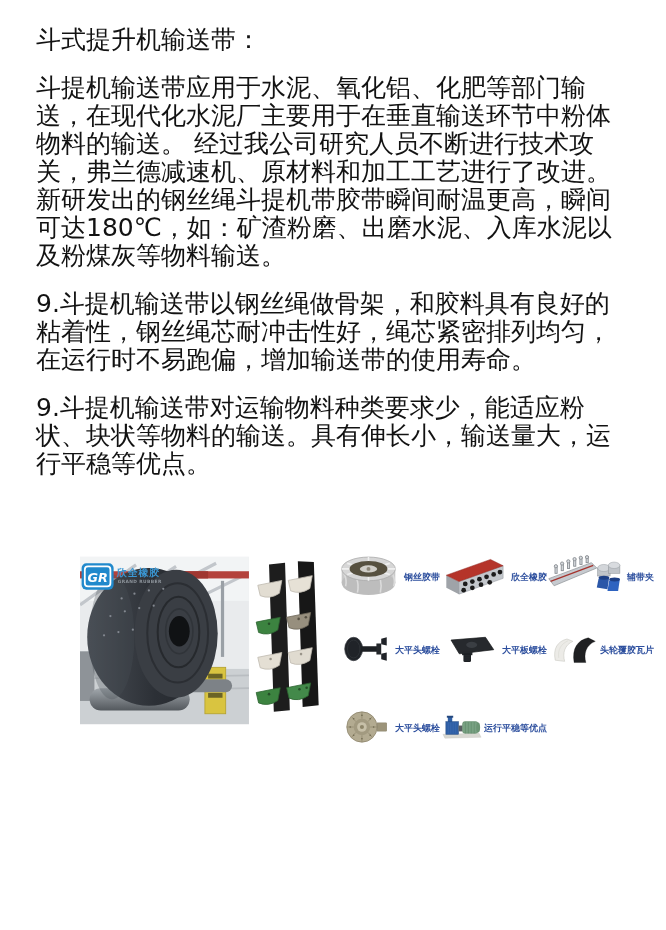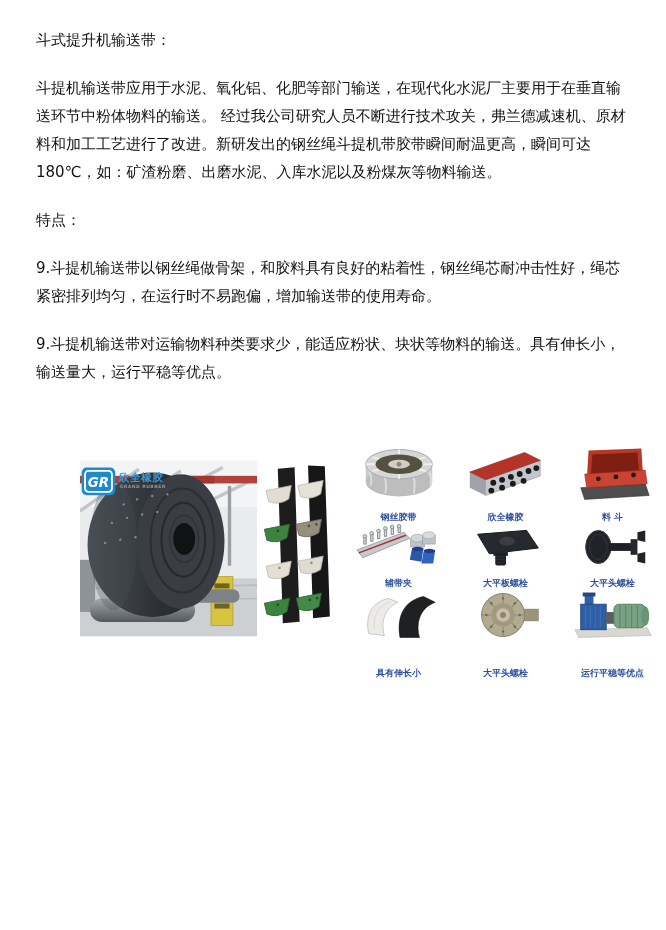--- a/index.html
+++ b/index.html
@@ -4,39 +4,38 @@
 <style>
   html,body{margin:0;padding:0;}
   body{
     width:666px;height:930px;overflow:hidden;background:#ffffff;color:#121212;
     font-family:"DejaVu Sans","Liberation Sans",sans-serif;
   }
   .title{
     font-size:49px;line-height:52px;font-weight:700;text-align:center;
     margin:26px 0 0;letter-spacing:1px;
   }
-  .content{padding:0 38px 0 36px;font-size:15px;line-height:28px;}
+  .content{padding:0 38px 0 36px;font-size:25px;line-height:28px;}
   .content p{margin:20px 0 0;}
   .content p.first{margin-top:26px;}
-  .gallery{display:flex;align-items:flex-start;gap:4px;margin:58px 0 0 35px;padding-left:45px;}
+  .gallery{display:flex;align-items:flex-start;gap:4px;margin:58px 12px 0 35px;padding-left:45px;}
   .photo{display:block;}
   .grid{display:grid;grid-template-columns:107px 107px 107px;grid-template-rows:80px 66px 90px;}
-  .cell{display:flex;flex-direction:column;align-items:center;justify-content:space-between;}
+  .cell{display:flex;flex-direction:row;align-items:center;justify-content:space-between;}
   .cap{font-size:9px;font-weight:700;color:#2d4f9e;margin-top:2px;white-space:pre;}
 </style>
 </head>
 <body>
 
 <div class="page">
 
 
   <div class="content">
     <p class="first">斗式提升机输送带：</p>
     <p>斗提机输送带应用于水泥、氧化铝、化肥等部门输送，在现代化水泥厂主要用于在垂直输送环节中粉体物料的输送。 经过我公司研究人员不断进行技术攻关，弗兰德减速机、原材料和加工工艺进行了改进。新研发出的钢丝绳斗提机带胶带瞬间耐温更高，瞬间可达180℃，如：矿渣粉磨、出磨水泥、入库水泥以及粉煤灰等物料输送。</p>
-    <p>特点：</p>
     <p>9.斗提机输送带以钢丝绳做骨架，和胶料具有良好的粘着性，钢丝绳芯耐冲击性好，绳芯紧密排列均匀，在运行时不易跑偏，增加输送带的使用寿命。</p>
     <p>9.斗提机输送带对运输物料种类要求少，能适应粉状、块状等物料的输送。具有伸长小，输送量大，运行平稳等优点。</p>
   </div>
 
   <div class="gallery">
 
     <svg class="photo" width="211" height="209" viewBox="0 0 211 209">
       <defs>
         <linearGradient id="rollG" x1="0" y1="0" x2="1" y2="0">
           <stop offset="0" stop-color="#4a4f56"></stop>
@@ -149,32 +148,20 @@
               <circle cx="76" cy="24" r="3"></circle>
             <circle cx="30" cy="47" r="3"></circle>
               <circle cx="41" cy="44" r="3"></circle>
               <circle cx="52" cy="40" r="3"></circle>
               <circle cx="63" cy="37" r="3"></circle>
           </g>
         </svg>
         <figcaption class="cap">欣全橡胶</figcaption>
       </figure>
 
-      <figure class="cell" style="margin:0">
-        <svg width="88" height="58" viewBox="0 0 90 58">
-          <polygon points="12,44 78,40 82,52 16,56" fill="#4e4e4e" stroke="#333333" stroke-width="0.6"></polygon>
-          <polygon points="20,6 74,4 76,36 18,40" fill="#b93726"></polygon>
-          <polygon points="24,10 70,8 72,32 22,35" fill="#7e1f12"></polygon>
-          <polygon points="16,30 78,26 80,40 18,44" fill="#cb4433" stroke="#8e2620" stroke-width="0.5"></polygon>
-          <circle cx="30" cy="35" r="2.5" fill="#2a1a17"></circle>
-            <circle cx="48" cy="33" r="2.5" fill="#2a1a17"></circle>
-            <circle cx="66" cy="31" r="2.5" fill="#2a1a17"></circle>
-        </svg>
-        <figcaption class="cap">料 斗</figcaption>
-      </figure>
 
       <figure class="cell" style="margin:0">
         <svg width="88" height="46" viewBox="0 0 90 46">
           <g stroke="#888d92" fill="#d8dbdf">
             <rect x="9" y="12" width="2.4" height="8"></rect>
               <rect x="16" y="9" width="2.4" height="8"></rect>
               <rect x="23" y="6.5" width="2.4" height="8"></rect>
             <rect x="30" y="4" width="2.4" height="8"></rect>
               <rect x="37" y="2" width="2.4" height="8"></rect>
               <rect x="44" y="1" width="2.4" height="7"></rect>
@@ -194,48 +181,48 @@
           <polygon points="58,26 70,24 68,38 56,36" fill="#2b57a8"></polygon>
           <polygon points="70,28 82,26 80,40 68,40" fill="#2e63c0"></polygon>
           <ellipse cx="64" cy="25" rx="6" ry="2.2" fill="#1d3f85"></ellipse>
           <ellipse cx="76" cy="27" rx="6" ry="2.2" fill="#1d3f85"></ellipse>
         </svg>
         <figcaption class="cap">辅带夹</figcaption>
       </figure>
 
       <figure class="cell" style="margin:0">
         <svg width="88" height="46" viewBox="0 0 90 46">
-          <polygon points="16,10 66,6 78,24 28,30" fill="#26292d" stroke="#151719"></polygon>
-          <ellipse cx="46" cy="17" rx="8" ry="4.5" fill="#3a3e43"></ellipse>
-          <rect x="32" y="27" width="15" height="5" fill="#24272b"></rect>
-          <rect x="34" y="29" width="11" height="13" rx="2" fill="#1d2024"></rect>
-          <path d="M35,33 L44,33 M35,36 L44,36 M35,39 L44,39" stroke="#2f3338"></path>
-        </svg>
-        <figcaption class="cap">大平板螺栓</figcaption>
-      </figure>
-
-      <figure class="cell" style="margin:0">
-        <svg width="88" height="46" viewBox="0 0 90 46">
           <ellipse cx="30" cy="23" rx="13" ry="17" fill="#202328" stroke="#3c4046"></ellipse>
           <ellipse cx="30" cy="23" rx="9" ry="13" fill="none" stroke="#32363b"></ellipse>
           <rect x="41" y="19" width="24" height="8" fill="#1c1f23"></rect>
           <rect x="63" y="15" width="7" height="16" fill="#24272b"></rect>
           <polygon points="70,8 78,6 78,18 70,16" fill="#202328"></polygon>
           <polygon points="70,30 78,28 78,40 70,38" fill="#202328"></polygon>
         </svg>
         <figcaption class="cap">大平头螺栓</figcaption>
       </figure>
 
       <figure class="cell" style="margin:0">
+        <svg width="88" height="46" viewBox="0 0 90 46">
+          <polygon points="16,10 66,6 78,24 28,30" fill="#26292d" stroke="#151719"></polygon>
+          <ellipse cx="46" cy="17" rx="8" ry="4.5" fill="#3a3e43"></ellipse>
+          <rect x="32" y="27" width="15" height="5" fill="#24272b"></rect>
+          <rect x="34" y="29" width="11" height="13" rx="2" fill="#1d2024"></rect>
+          <path d="M35,33 L44,33 M35,36 L44,36 M35,39 L44,39" stroke="#2f3338"></path>
+        </svg>
+        <figcaption class="cap">大平板螺栓</figcaption>
+      </figure>
+
+      <figure class="cell" style="margin:0">
         <svg width="88" height="50" viewBox="0 0 90 50">
           <path d="M14,44 C10,24 18,12 34,8 L44,12 C30,18 26,32 30,46 Z" fill="#ecebe7" stroke="#c9c8c2"></path>
           <path d="M20,40 C18,26 24,16 36,11" fill="none" stroke="#d8d7d1"></path>
           <path d="M46,48 C42,24 52,10 70,6 L82,12 C66,18 62,34 66,48 Z" fill="#1f2022" stroke="#000000" stroke-width="0.5"></path>
         </svg>
-        <figcaption class="cap">具有伸长小</figcaption>
+        <figcaption class="cap">头轮覆胶瓦片</figcaption>
       </figure>
 
       <figure class="cell" style="margin:0">
         <svg width="88" height="50" viewBox="0 0 90 50">
           <rect x="64" y="19" width="14" height="12" fill="#9c947a" stroke="#7d755c" stroke-width="0.6"></rect>
           <circle cx="42" cy="25" r="22" fill="#b3ab91" stroke="#877f66"></circle>
           <g stroke="#938b71" stroke-width="1.2">
             <path d="M42,3 L42,13 M42,37 L42,47 M20,25 L30,25 M54,25 L64,25 M27,10 L33,17 M51,33 L57,40 M57,10 L51,17 M33,33 L27,40"></path>
           </g>
           <circle cx="42" cy="25" r="12" fill="#a29a80"></circle>

